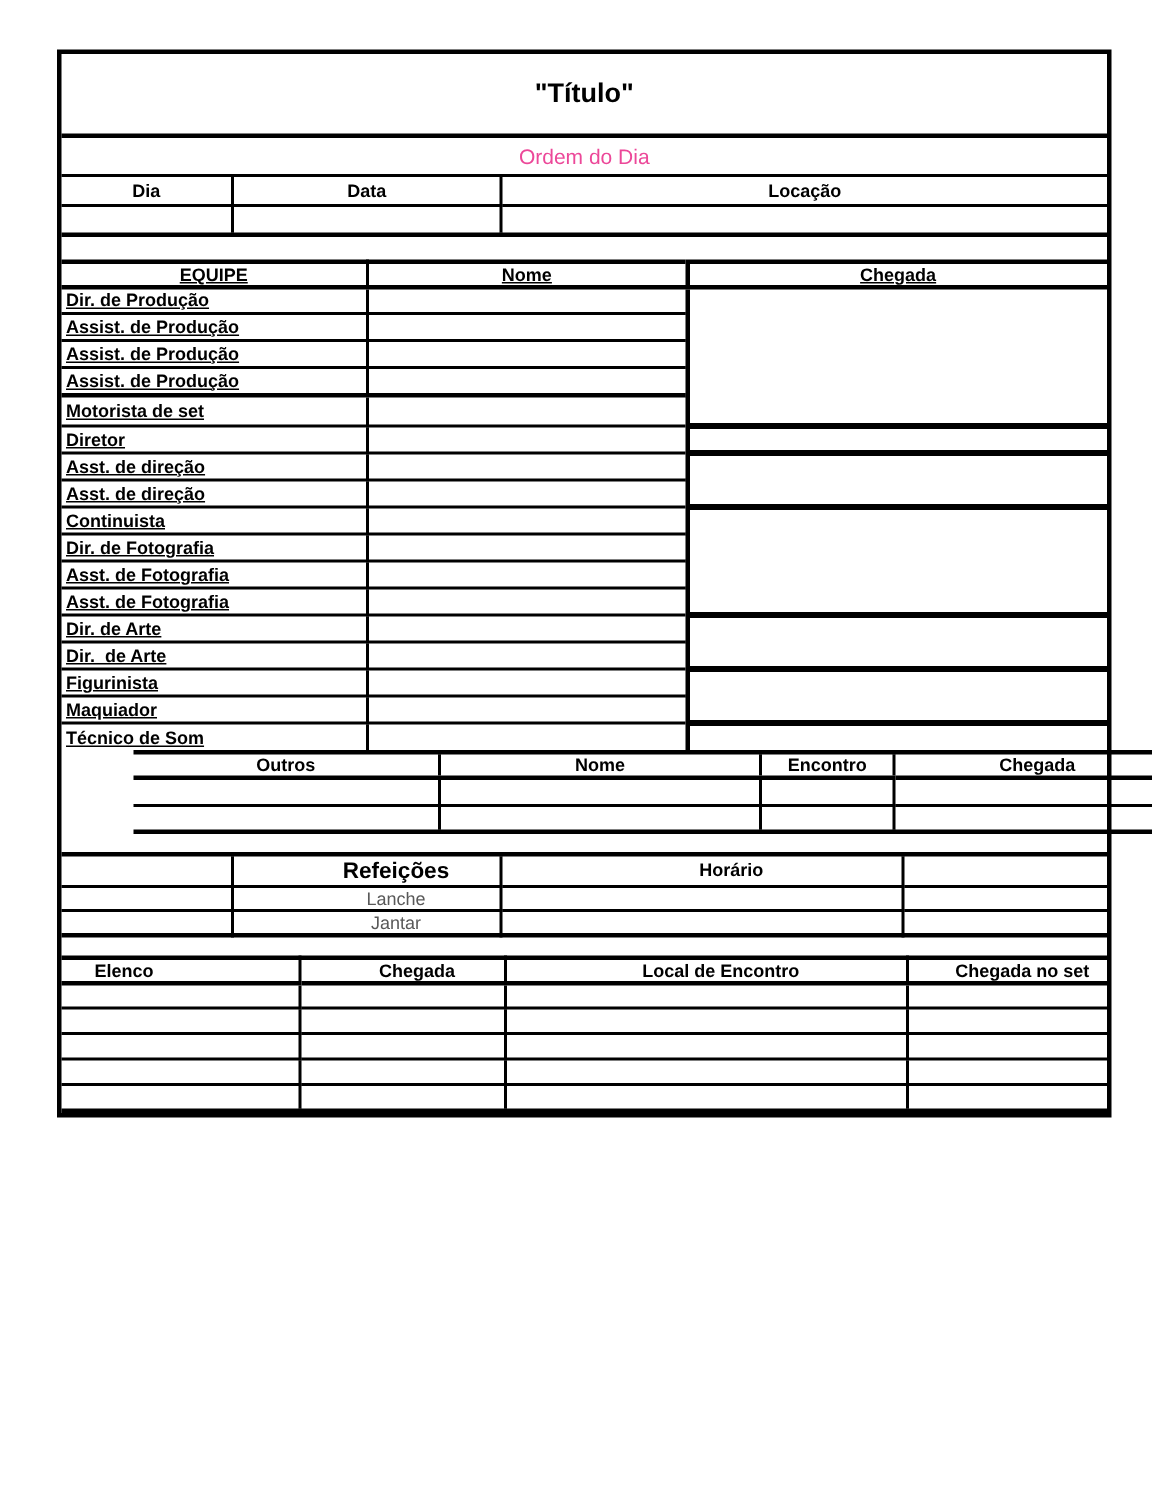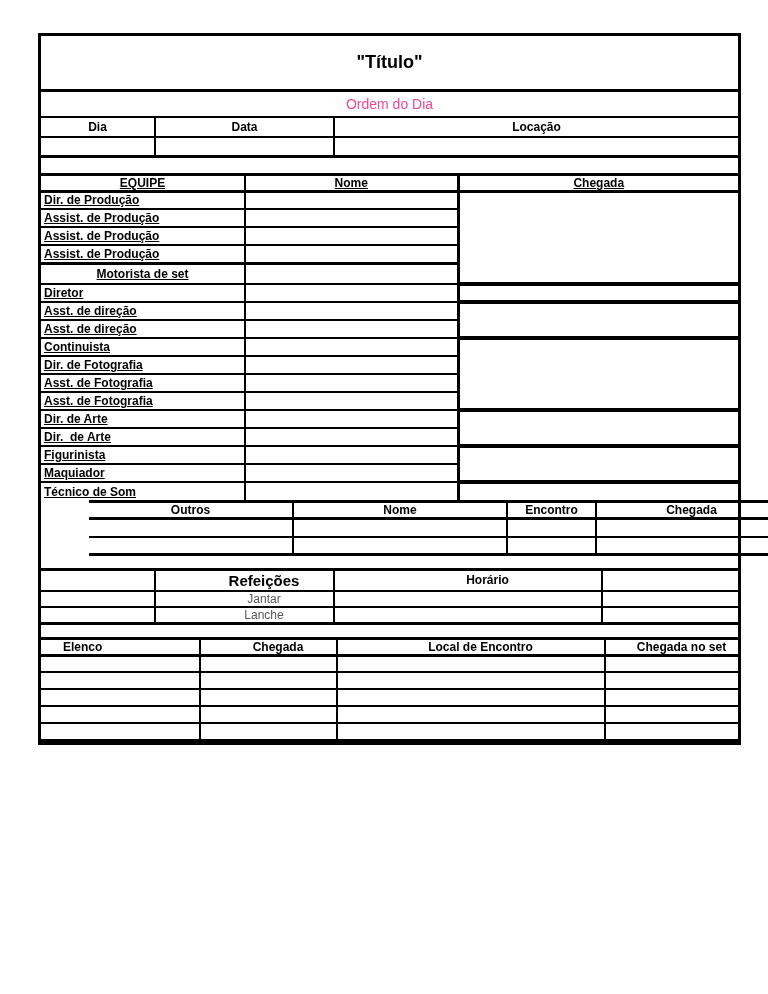--- a/index.html
+++ b/index.html
@@ -22,21 +22,21 @@
   .info-table { border-bottom:3px solid #000; }
   .info-table td { height:19px; }
 
   .spacer1 { height:15px; }
   .spacer2 { height:12px; }
   .spacer3 { height:12px; }
 
   .equipe-table { border-top:3px solid #000;text-decoration:underline; }
   .equipe-table tr.hdr td { height:16px; border-bottom:3px solid #000; }
   .equipe-table td.label { text-align:left; height:18px;margin-top:20px; }
-  .equipe-table tr.tall td { height:21px;text-align:center; }
+  .equipe-table tr.tall td { height:21px; }
   .equipe-table tr.tb3 td { border-bottom:3px solid #000; }
   .equipe-table td.cheg { border-left:3px solid #000; border-bottom:4px solid #000; }
   .equipe-table td.cheg.last { border-bottom:none; }
   .equipe-table tr.lastrow td { border-bottom:none; }
   .equipe-table td.bl3 { border-left:3px solid #000; }
 
   .outros-table { border-top:3px solid #000; border-bottom:3px solid #000;margin-left:48px; }
   .outros-table tr.hdr td { height:17px; border-bottom:3px solid #000; }
   .outros-table td { height:18px; }
 
@@ -217,27 +217,27 @@
         </colgroup>
       <tbody>
           <tr class="hdr">
         <td></td>
         <td class="big">Refeições</td>
         <td>Horário</td>
         <td></td>
       </tr>
       <tr>
         <td></td>
+        <td class="meal">Lanche</td>
+        <td></td>
+        <td></td>
+      </tr>
+      <tr>
+        <td></td>
         <td class="meal">Jantar</td>
-        <td></td>
-        <td></td>
-      </tr>
-      <tr>
-        <td></td>
-        <td class="meal">Lanche</td>
         <td></td>
         <td></td>
       </tr>
     </tbody>
       </table>
 
     <div class="spacer3"></div>
 
     <table class="elenco-table">
       <colgroup>

